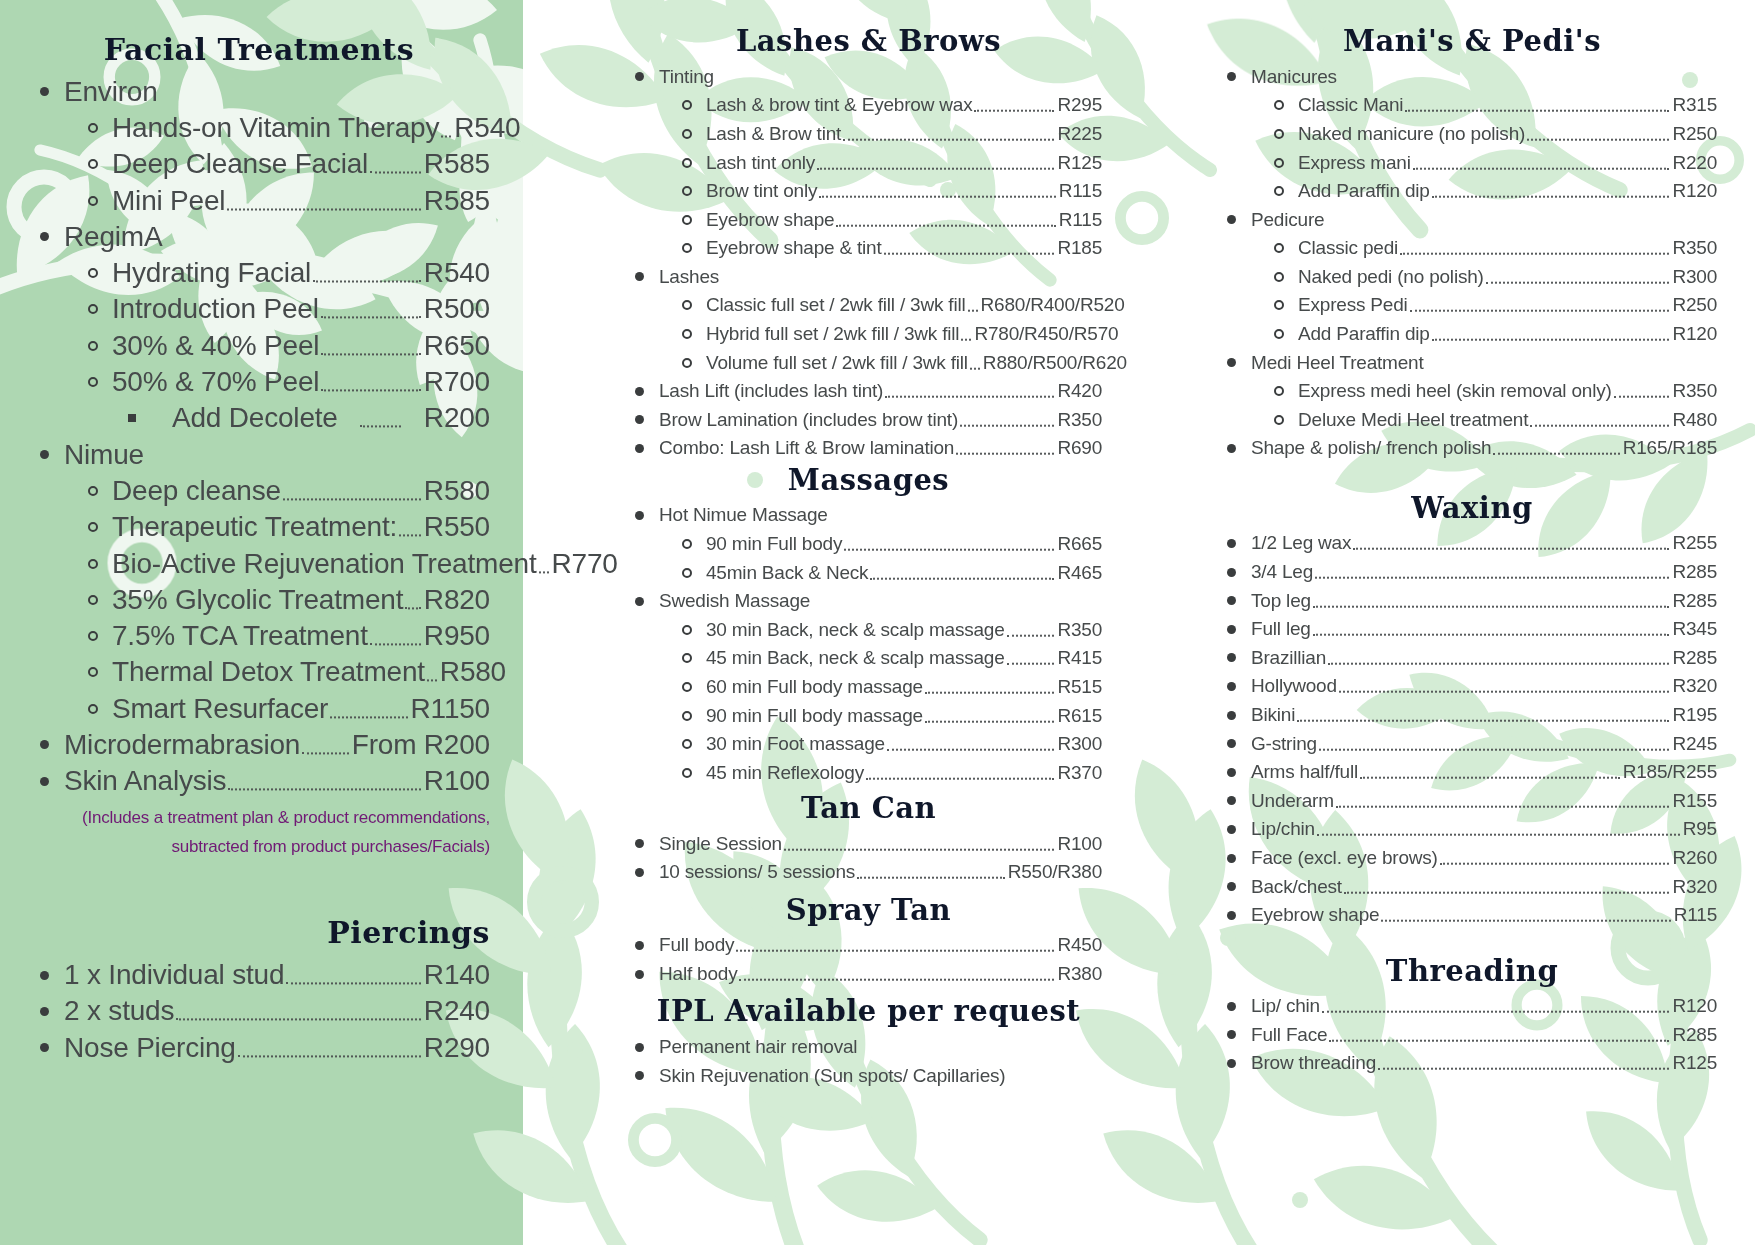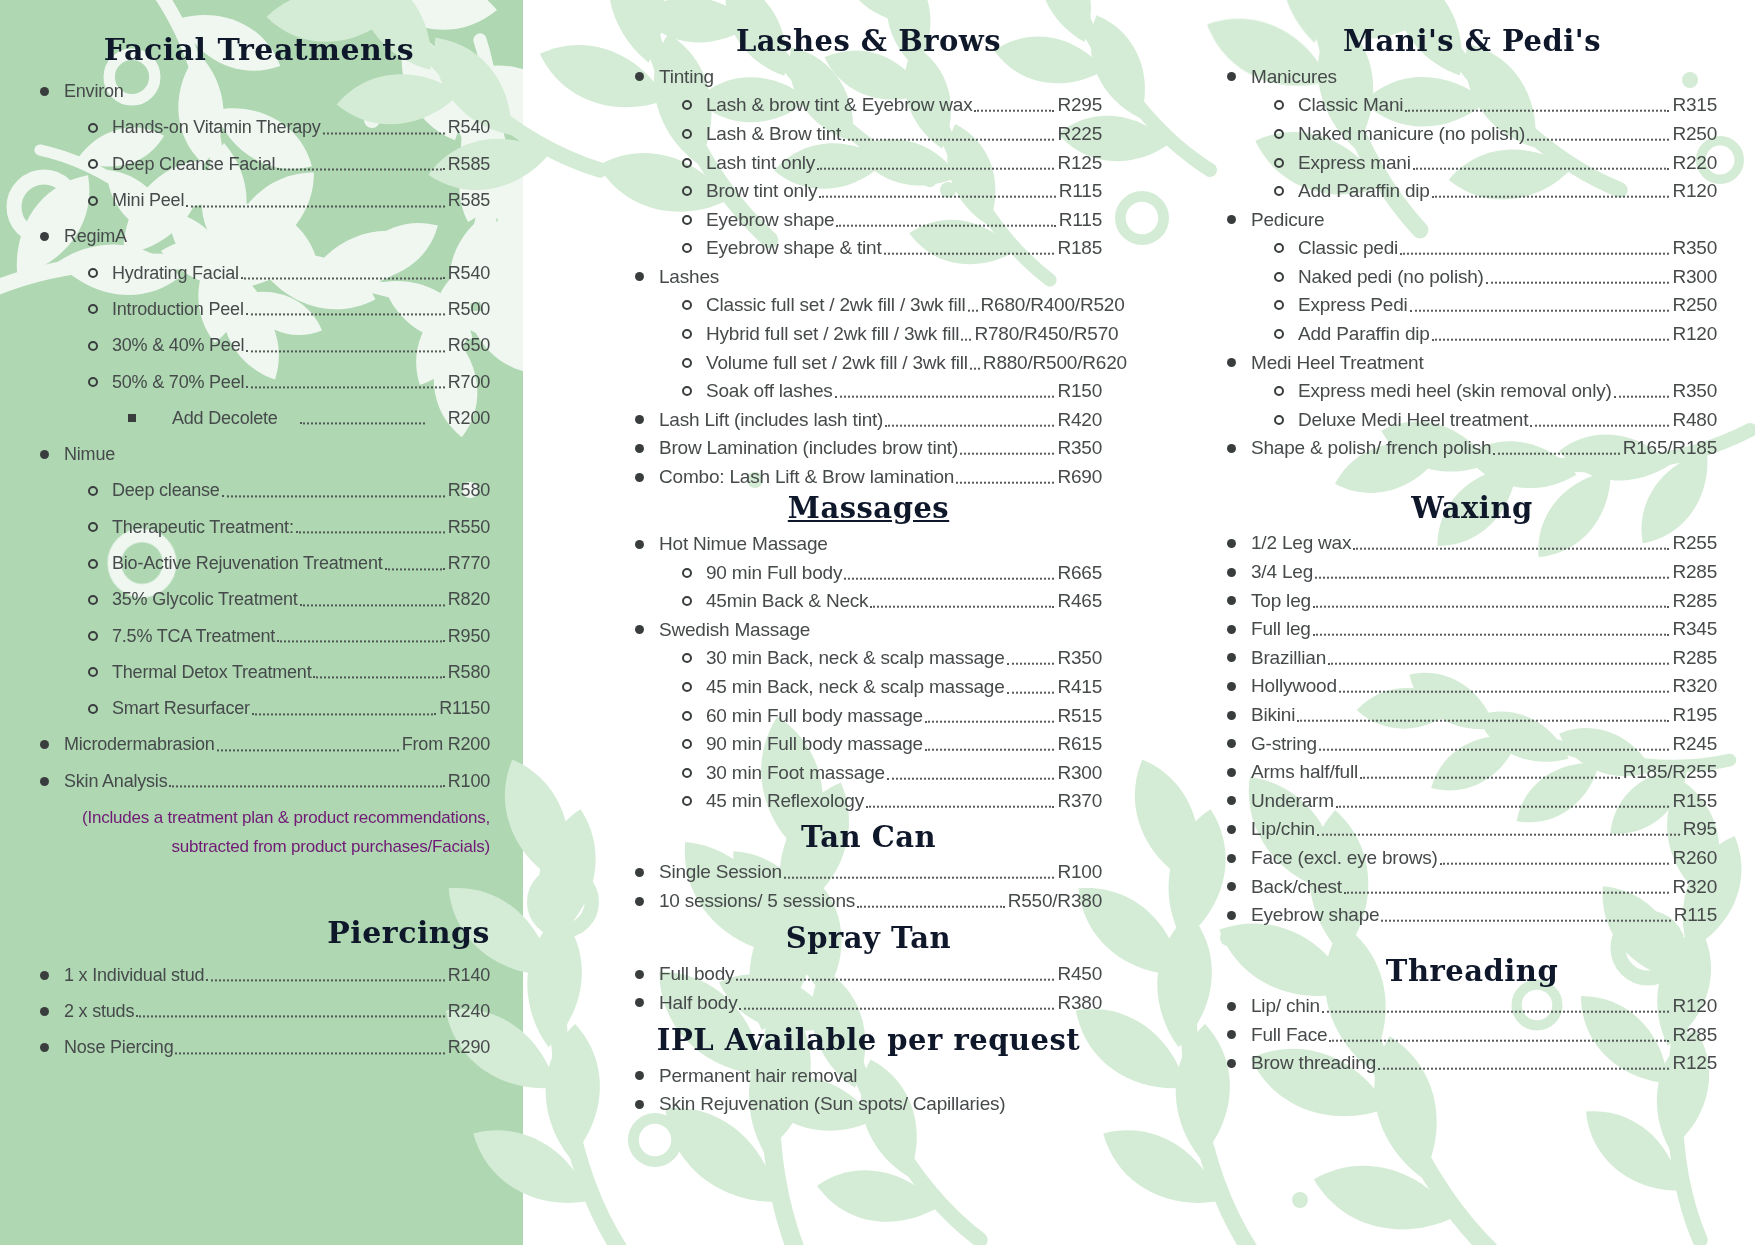--- a/index.html
+++ b/index.html
@@ -18,21 +18,21 @@
   .col-right {width:630px;padding:26px 38px 0 102px;}
 
   .section-title{
     font-family:"DejaVu Serif", serif;font-weight:bold;
     font-size:29px;line-height:1.05;text-align:center;
     color:#0f172a;margin:0 0 6px 0;letter-spacing:.5px;
   }
   .col-left .section-title{font-size:30px;margin-bottom:8px;}
 
   .row{display:flex;align-items:center;white-space:nowrap;}
-  .col-left  .row{height:36.3px;font-size:18px;}
+  .col-left  .row{height:36.3px;font-size:28px;}
   .col-middle .row,.col-right .row{height:28.6px;font-size:19px;}
 
   .row .bullet{flex:0 0 24px;display:flex;align-items:center;}
   .row.l1{padding-left:12px;}
   .col-middle .row.l1,.col-right .row.l1{padding-left:0;}
   .row.l2{padding-left:60px;}
   .col-middle .row.l2,.col-right .row.l2{padding-left:47px;}
   .row.l3{padding-left:100px;gap:20px;}
 
   .bullet i{display:inline-block;}
@@ -384,28 +384,20 @@
           <span class="price">R780/R450/R570</span>
         </div>
         <div class="row l2">
           <span class="bullet b2">
             <i></i>
           </span>
           <span class="label">Volume full set / 2wk fill / 3wk fill</span>
           <span class="dots"></span>
           <span class="price">R880/R500/R620</span>
         </div>
-        <div class="row l2">
-          <span class="bullet b2">
-            <i></i>
-          </span>
-          <span class="label">Soak off lashes</span>
-          <span class="dots"></span>
-          <span class="price">R150</span>
-        </div>
         <div class="row l1">
           <span class="bullet b1">
             <i></i>
           </span>
           <span class="label">Lash Lift (includes lash tint)</span>
           <span class="dots"></span>
           <span class="price">R420</span>
         </div>
         <div class="row l1">
           <span class="bullet b1">
@@ -418,21 +410,21 @@
         <div class="row l1">
           <span class="bullet b1">
             <i></i>
           </span>
           <span class="label">Combo: Lash Lift &amp; Brow lamination</span>
           <span class="dots"></span>
           <span class="price">R690</span>
         </div>
       </div>
       <div class="section">
-        <h2 class="section-title" style="margin-top: 2px; text-decoration: underline;">Massages</h2>
+        <h2 class="section-title" style="margin-top: 2px;">Massages</h2>
         <div class="row l1">
           <span class="bullet b1">
             <i></i>
           </span>
           <span class="label">Hot Nimue Massage</span>
         </div>
         <div class="row l2">
           <span class="bullet b2">
             <i></i>
           </span>

